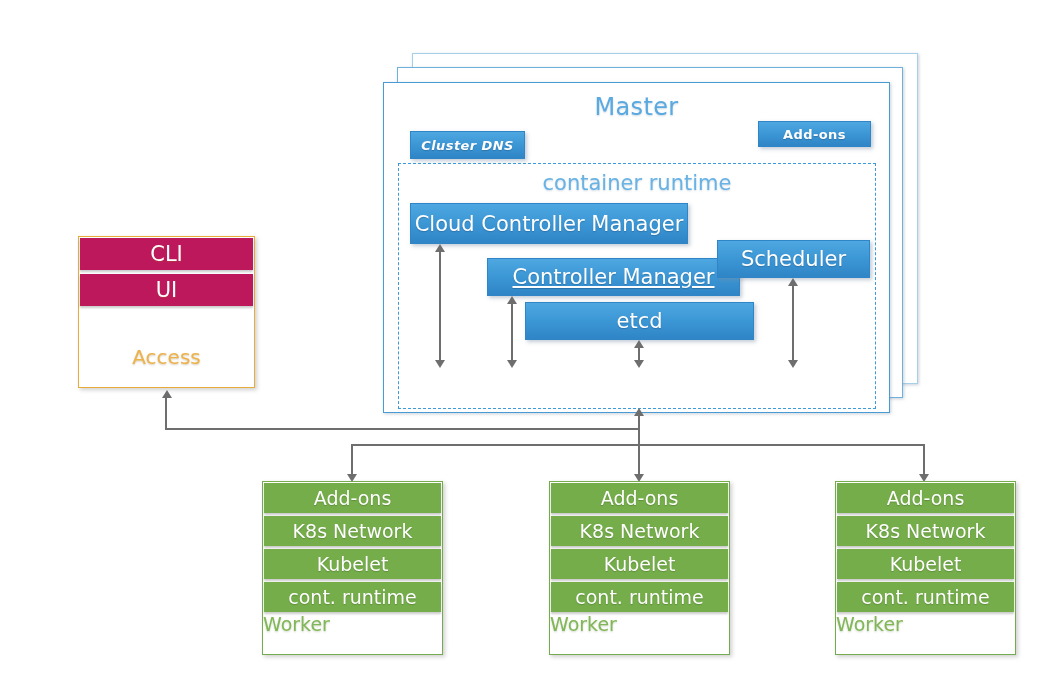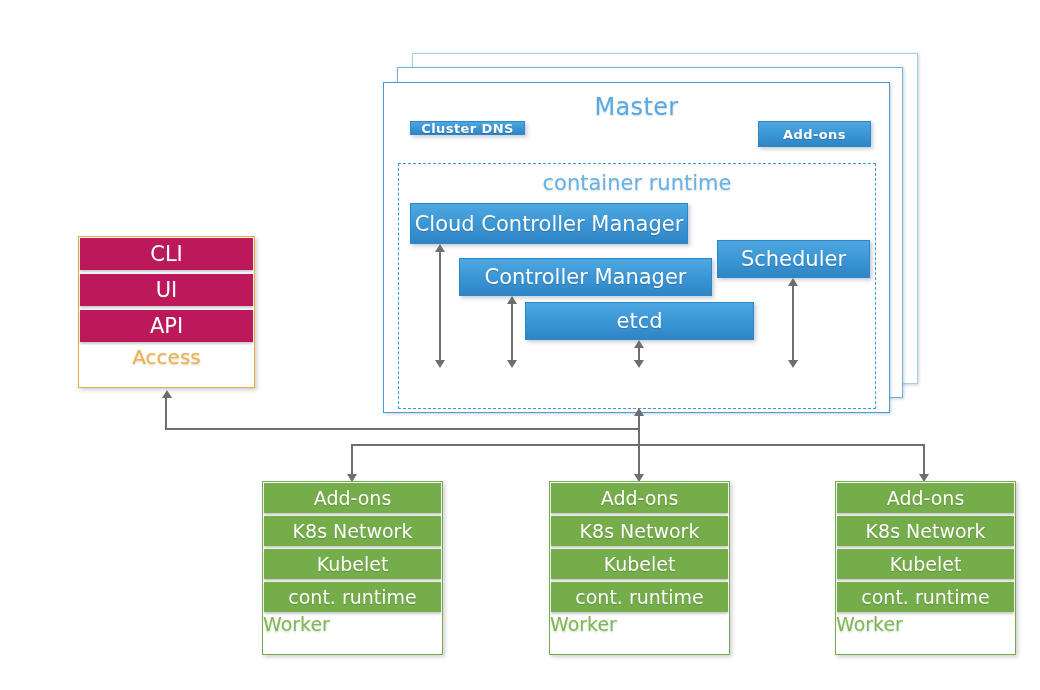--- a/index.html
+++ b/index.html
@@ -112,36 +112,36 @@
 
 <div id="canvas">
 
   <div class="abs master-frame back" style="left:412px;top:53px;width:506px;height:331px;"></div>
   <div class="abs master-frame mid" style="left:397px;top:67px;width:506px;height:331px;"></div>
 
   <div class="abs master-frame" style="left:383px;top:82px;width:507px;height:331px;">
     <div class="master-title">Master</div>
   </div>
 
-  <div class="abs bbox small" style="left:410px;top:121px;width:115px;height:14px;">
+  <div class="abs bbox small" style="left:410px;top:131px;width:115px;height:28px;font-style:italic;">
     <span>Cluster DNS</span>
   </div>
   <div class="abs bbox small" style="left:758px;top:121px;width:113px;height:26px;">
     <span>Add-ons</span>
   </div>
 
   <div class="abs runtime-box" style="left:398px;top:163px;width:478px;height:246px;">
     <div class="runtime-title">container runtime</div>
   </div>
 
   <div class="abs bbox" style="left:410px;top:203px;width:278px;height:41px;">
     <span>Cloud Controller Manager</span>
   </div>
 
-  <div class="abs bbox" style="left:459px;top:258px;width:253px;height:38px;">
+  <div class="abs bbox" style="left:487px;top:258px;width:253px;height:38px;text-decoration:underline;">
     <span>Controller Manager</span>
   </div>
 
   <div class="abs bbox" style="left:717px;top:240px;width:153px;height:38px;">
     <span>Scheduler</span>
   </div>
 
   <div class="abs bbox" style="left:525px;top:302px;width:229px;height:38px;">
     <span>etcd</span>
   </div>
@@ -165,23 +165,20 @@
 
   <div class="abs access-frame" style="left:78px;top:236px;width:177px;height:152px;">
     <div class="access-label" style="top:108px;">Access</div>
   </div>
   <div class="abs obar" style="left:80px;top:238px;width:173px;height:32px;">
     <span>CLI</span>
   </div>
   <div class="abs obar" style="left:80px;top:274px;width:173px;height:32px;">
     <span>UI</span>
   </div>
-  <div class="abs obar" style="left:80px;top:310px;width:173px;height:32px;">
-    <span>API</span>
-  </div>
 
   <div class="abs arrow-up" style="left:162px;top:390px;"></div>
   <div class="abs vline" style="left:165px;top:396px;height:33px;"></div>
 
   <div class="abs hline" style="left:165px;top:428px;width:474px;"></div>
 
   <div class="abs arrow-up" style="left:634px;top:408px;"></div>
   <div class="abs vline" style="left:638px;top:414px;height:66px;"></div>
   <div class="abs arrow-down" style="left:634px;top:474px;"></div>
 

